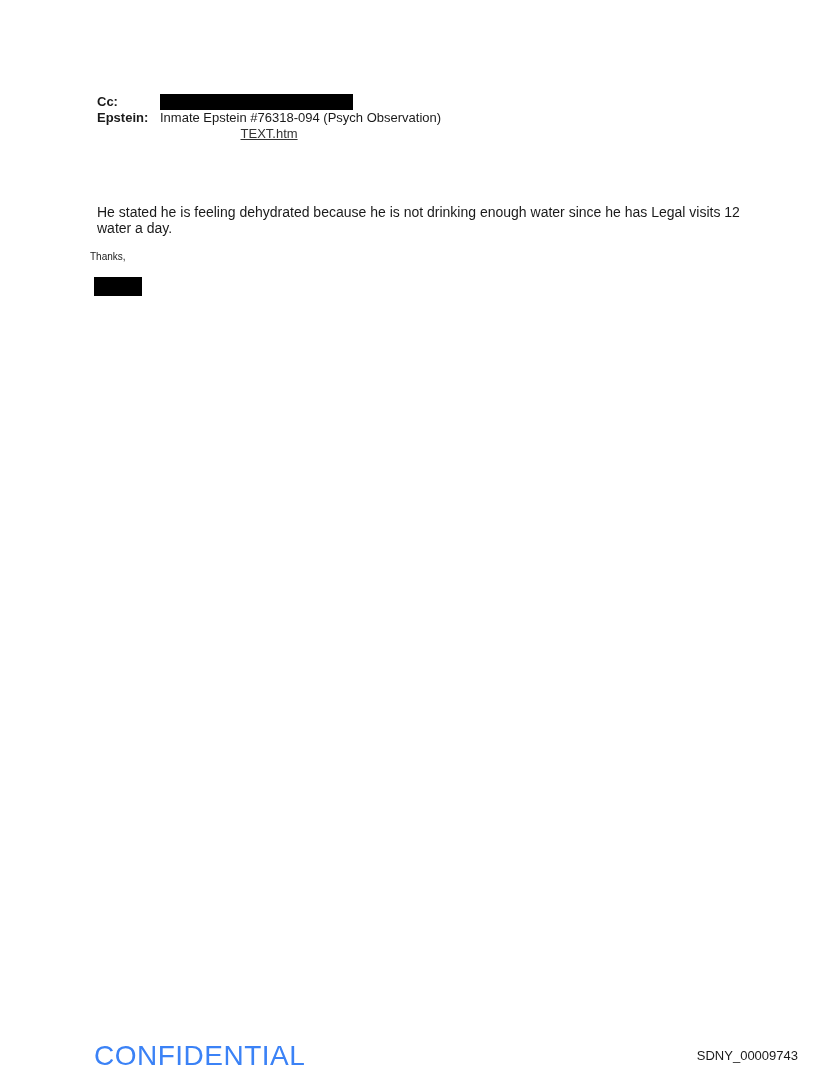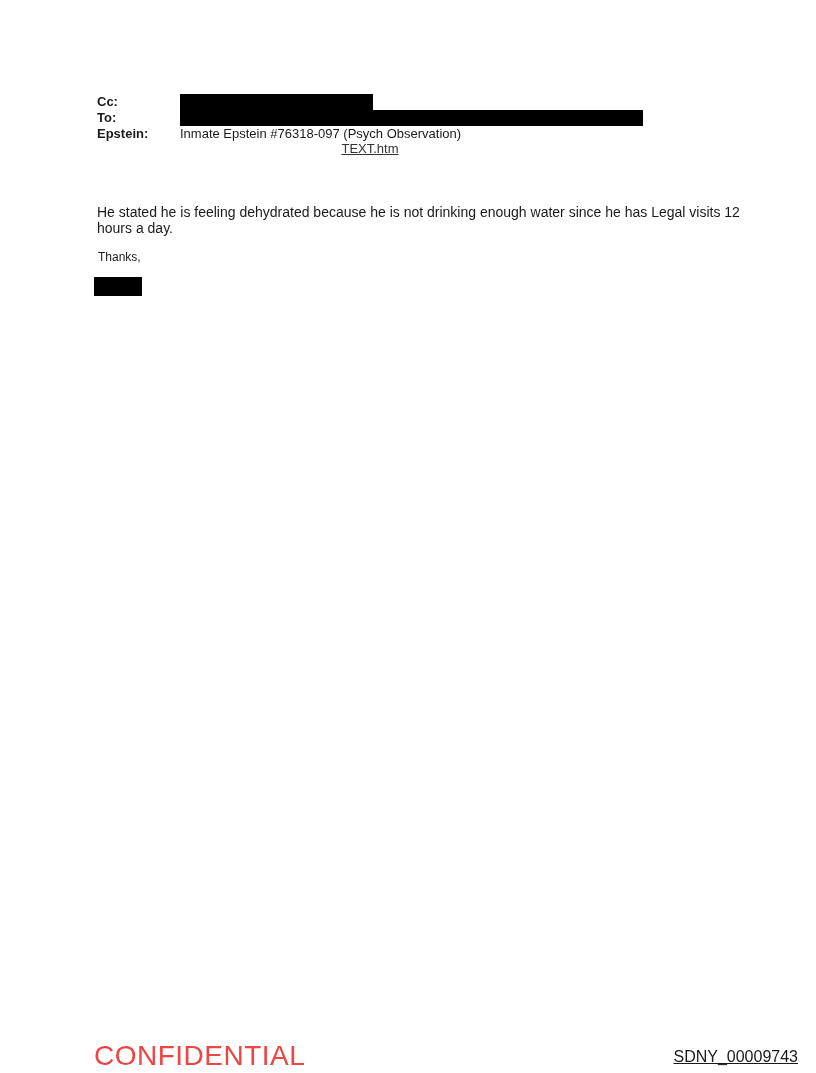--- a/index.html
+++ b/index.html
@@ -20,21 +20,20 @@
     position: absolute;
     left: 97px;
     top: 94px;
     font-size: 13px;
   }
   .hrow {
     display: flex;
     align-items: flex-end;
     height: 15.8px;
     line-height: 15.8px;
-    gap: 20px;
   }
   .hlabel {
     font-weight: bold;
     width: 63px;
     flex-shrink: 0;
     white-space: nowrap;
   }
   .hvalue {
     white-space: nowrap;
   }
@@ -59,23 +58,23 @@
   .email-body {
     position: absolute;
     left: 97px;
     top: 204px;
     font-size: 14px;
     line-height: 16.2px;
     white-space: nowrap;
   }
   .closing {
     position: absolute;
-    left: 98px;
+    left: 90px;
     top: 249px;
-    font-size: 12px;
+    font-size: 10px;
     line-height: 16px;
   }
   .signature-redaction {
     position: absolute;
     left: 94px;
     top: 277px;
     width: 48px;
     height: 19px;
     background: #000000;
   }
@@ -84,54 +83,49 @@
     left: 94px;
     top: 1040px;
     font-size: 28px;
     letter-spacing: 0.5px;
     color: #f2571c;
   }
   .bates {
     position: absolute;
     right: 18px;
     top: 1048px;
-    font-size: 16px;
+    font-size: 13px;
     color: #1a1a1a;
-    text-decoration: underline;
   }
 </style>
 </head>
 <body>
 
 <div class="page">
 
   <div class="email-header">
     <div class="hrow">
       <span class="hlabel">Cc:</span>
       <span class="redaction bar-cc" style="background: rgb(0, 0, 0);"></span>
     </div>
     <div class="hrow">
-      <span class="hlabel">To:</span>
-      <span class="redaction bar-to" style="background: rgb(0, 0, 0);"></span>
-    </div>
-    <div class="hrow">
       <span class="hlabel">Epstein:</span>
-      <span class="hvalue">Inmate Epstein #76318-097 (Psych Observation)</span>
+      <span class="hvalue">Inmate Epstein #76318-094 (Psych Observation)</span>
     </div>
     <div class="attachment-row">
       <a class="attachment">TEXT.htm</a>
     </div>
   </div>
 
   <div class="email-body">
     <div>He stated he is feeling dehydrated because he is not drinking enough water since he has Legal visits 12</div>
-    <div>hours a day.</div>
+    <div>water a day.</div>
   </div>
 
   <div class="closing">Thanks,</div>
 
   <div class="signature-redaction" style="background: rgb(0, 0, 0);"></div>
 
-  <div class="confidential" style="color: #ef4444;">CONFIDENTIAL</div>
+  <div class="confidential" style="color: #3b82f6;">CONFIDENTIAL</div>
 
   <div class="bates">SDNY_00009743</div>
 
 </div>
 
 </body></html>

